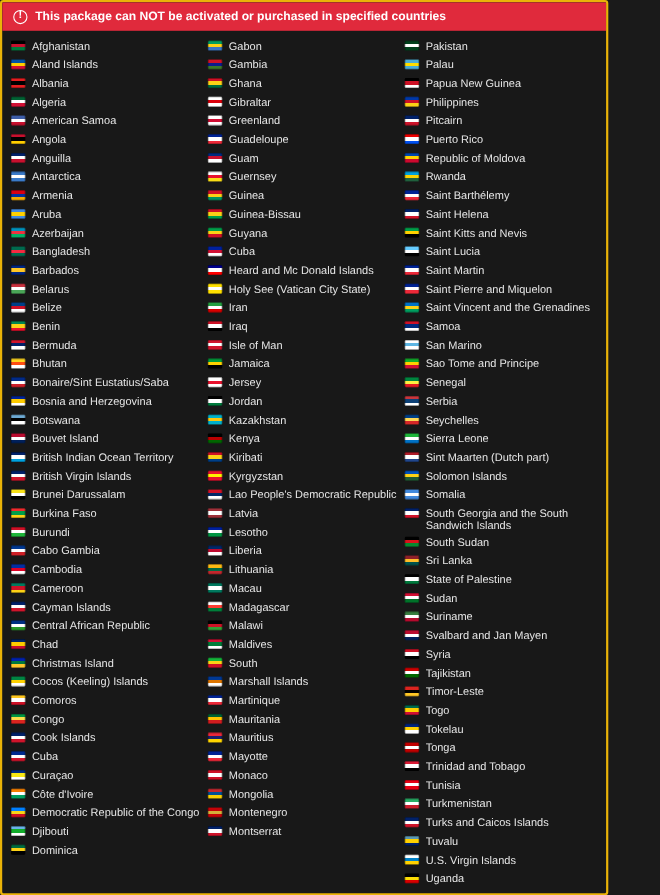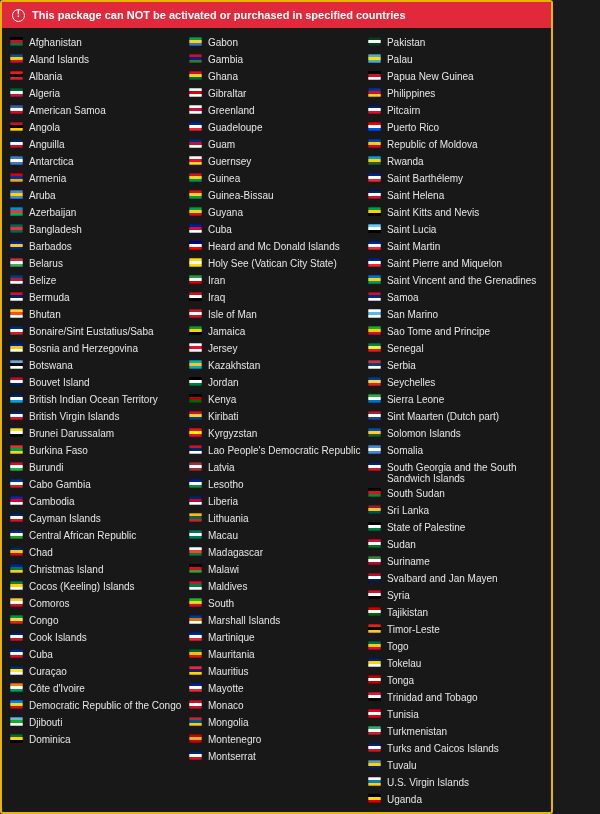--- a/index.html
+++ b/index.html
@@ -158,20 +158,24 @@
         </div>
         <div class="item">
           <span class="flag" style="background: linear-gradient(rgb(200, 49, 62) 0px, rgb(200, 49, 62) 33%, rgb(255, 255, 255) 33%, rgb(255, 255, 255) 66%, rgb(74, 166, 87) 66%, rgb(74, 166, 87) 100%);"></span>
           <span class="label">Belarus</span>
         </div>
         <div class="item">
           <span class="flag" style="background: linear-gradient(rgb(0, 63, 135) 0px, rgb(0, 63, 135) 33%, rgb(206, 17, 38) 33%, rgb(206, 17, 38) 66%, rgb(255, 255, 255) 66%, rgb(255, 255, 255) 100%);"></span>
           <span class="label">Belize</span>
         </div>
         <div class="item">
+          <span class="flag" style="background: linear-gradient(rgb(0, 135, 81) 0px, rgb(0, 135, 81) 33%, rgb(252, 209, 22) 33%, rgb(252, 209, 22) 66%, rgb(232, 17, 45) 66%, rgb(232, 17, 45) 100%);"></span>
+          <span class="label">Benin</span>
+        </div>
+        <div class="item">
           <span class="flag" style="background: linear-gradient(rgb(207, 20, 43) 0px, rgb(207, 20, 43) 33%, rgb(1, 33, 105) 33%, rgb(1, 33, 105) 66%, rgb(255, 255, 255) 66%, rgb(255, 255, 255) 100%);"></span>
           <span class="label">Bermuda</span>
         </div>
         <div class="item">
           <span class="flag" style="background: linear-gradient(rgb(255, 213, 32) 0px, rgb(255, 213, 32) 33%, rgb(255, 78, 18) 33%, rgb(255, 78, 18) 66%, rgb(255, 255, 255) 66%, rgb(255, 255, 255) 100%);"></span>
           <span class="label">Bhutan</span>
         </div>
         <div class="item">
           <span class="flag" style="background: linear-gradient(rgb(1, 42, 135) 0px, rgb(1, 42, 135) 33%, rgb(255, 255, 255) 33%, rgb(255, 255, 255) 66%, rgb(205, 31, 42) 66%, rgb(205, 31, 42) 100%);"></span>
           <span class="label">Bonaire/Sint Eustatius/Saba</span>
@@ -210,20 +214,24 @@
         </div>
         <div class="item">
           <span class="flag" style="background: linear-gradient(rgb(0, 56, 147) 0px, rgb(0, 56, 147) 33%, rgb(255, 255, 255) 33%, rgb(255, 255, 255) 66%, rgb(207, 32, 39) 66%, rgb(207, 32, 39) 100%);"></span>
           <span class="label">Cabo Gambia</span>
         </div>
         <div class="item">
           <span class="flag" style="background: linear-gradient(rgb(3, 46, 161) 0px, rgb(3, 46, 161) 33%, rgb(224, 0, 37) 33%, rgb(224, 0, 37) 66%, rgb(255, 255, 255) 66%, rgb(255, 255, 255) 100%);"></span>
           <span class="label">Cambodia</span>
         </div>
         <div class="item">
+          <span class="flag" style="background: linear-gradient(rgb(0, 122, 94) 0px, rgb(0, 122, 94) 33%, rgb(206, 17, 38) 33%, rgb(206, 17, 38) 66%, rgb(252, 209, 22) 66%, rgb(252, 209, 22) 100%);"></span>
+          <span class="label">Cameroon</span>
+        </div>
+        <div class="item">
           <span class="flag" style="background: linear-gradient(rgb(1, 33, 105) 0px, rgb(1, 33, 105) 33%, rgb(255, 255, 255) 33%, rgb(255, 255, 255) 66%, rgb(207, 20, 43) 66%, rgb(207, 20, 43) 100%);"></span>
           <span class="label">Cayman Islands</span>
         </div>
         <div class="item">
           <span class="flag" style="background: linear-gradient(rgb(0, 48, 130) 0px, rgb(0, 48, 130) 33%, rgb(255, 255, 255) 33%, rgb(255, 255, 255) 66%, rgb(40, 151, 40) 66%, rgb(40, 151, 40) 100%);"></span>
           <span class="label">Central African Republic</span>
         </div>
         <div class="item">
           <span class="flag" style="background: linear-gradient(rgb(0, 38, 100) 0px, rgb(0, 38, 100) 33%, rgb(254, 203, 0) 33%, rgb(254, 203, 0) 66%, rgb(198, 12, 48) 66%, rgb(198, 12, 48) 100%);"></span>
           <span class="label">Chad</span>
@@ -344,26 +352,26 @@
         </div>
         <div class="item">
           <span class="flag" style="background: linear-gradient(rgb(0, 155, 58) 0px, rgb(0, 155, 58) 33%, rgb(254, 209, 0) 33%, rgb(254, 209, 0) 66%, rgb(0, 0, 0) 66%, rgb(0, 0, 0) 100%);"></span>
           <span class="label">Jamaica</span>
         </div>
         <div class="item">
           <span class="flag" style="background: linear-gradient(rgb(255, 255, 255) 0px, rgb(255, 255, 255) 33%, rgb(232, 17, 45) 33%, rgb(232, 17, 45) 66%, rgb(255, 255, 255) 66%, rgb(255, 255, 255) 100%);"></span>
           <span class="label">Jersey</span>
         </div>
         <div class="item">
+          <span class="flag" style="background: linear-gradient(rgb(0, 0, 0) 0px, rgb(0, 0, 0) 33%, rgb(255, 255, 255) 33%, rgb(255, 255, 255) 66%, rgb(0, 122, 61) 66%, rgb(0, 122, 61) 100%);"></span>
+          <span class="label">Jordan</span>
+        </div>
+        <div class="item">
           <span class="flag" style="background: linear-gradient(rgb(0, 175, 202) 0px, rgb(0, 175, 202) 33%, rgb(254, 197, 12) 33%, rgb(254, 197, 12) 66%, rgb(0, 175, 202) 66%, rgb(0, 175, 202) 100%);"></span>
           <span class="label">Kazakhstan</span>
-        </div>
-        <div class="item">
-          <span class="flag" style="background: linear-gradient(rgb(0, 0, 0) 0px, rgb(0, 0, 0) 33%, rgb(255, 255, 255) 33%, rgb(255, 255, 255) 66%, rgb(0, 122, 61) 66%, rgb(0, 122, 61) 100%);"></span>
-          <span class="label">Jordan</span>
         </div>
         <div class="item">
           <span class="flag" style="background: linear-gradient(rgb(0, 0, 0) 0px, rgb(0, 0, 0) 33%, rgb(187, 0, 0) 33%, rgb(187, 0, 0) 66%, rgb(0, 102, 0) 66%, rgb(0, 102, 0) 100%);"></span>
           <span class="label">Kenya</span>
         </div>
         <div class="item">
           <span class="flag" style="background: linear-gradient(rgb(206, 17, 38) 0px, rgb(206, 17, 38) 33%, rgb(252, 209, 22) 33%, rgb(252, 209, 22) 66%, rgb(0, 63, 135) 66%, rgb(0, 63, 135) 100%);"></span>
           <span class="label">Kiribati</span>
         </div>
         <div class="item">

